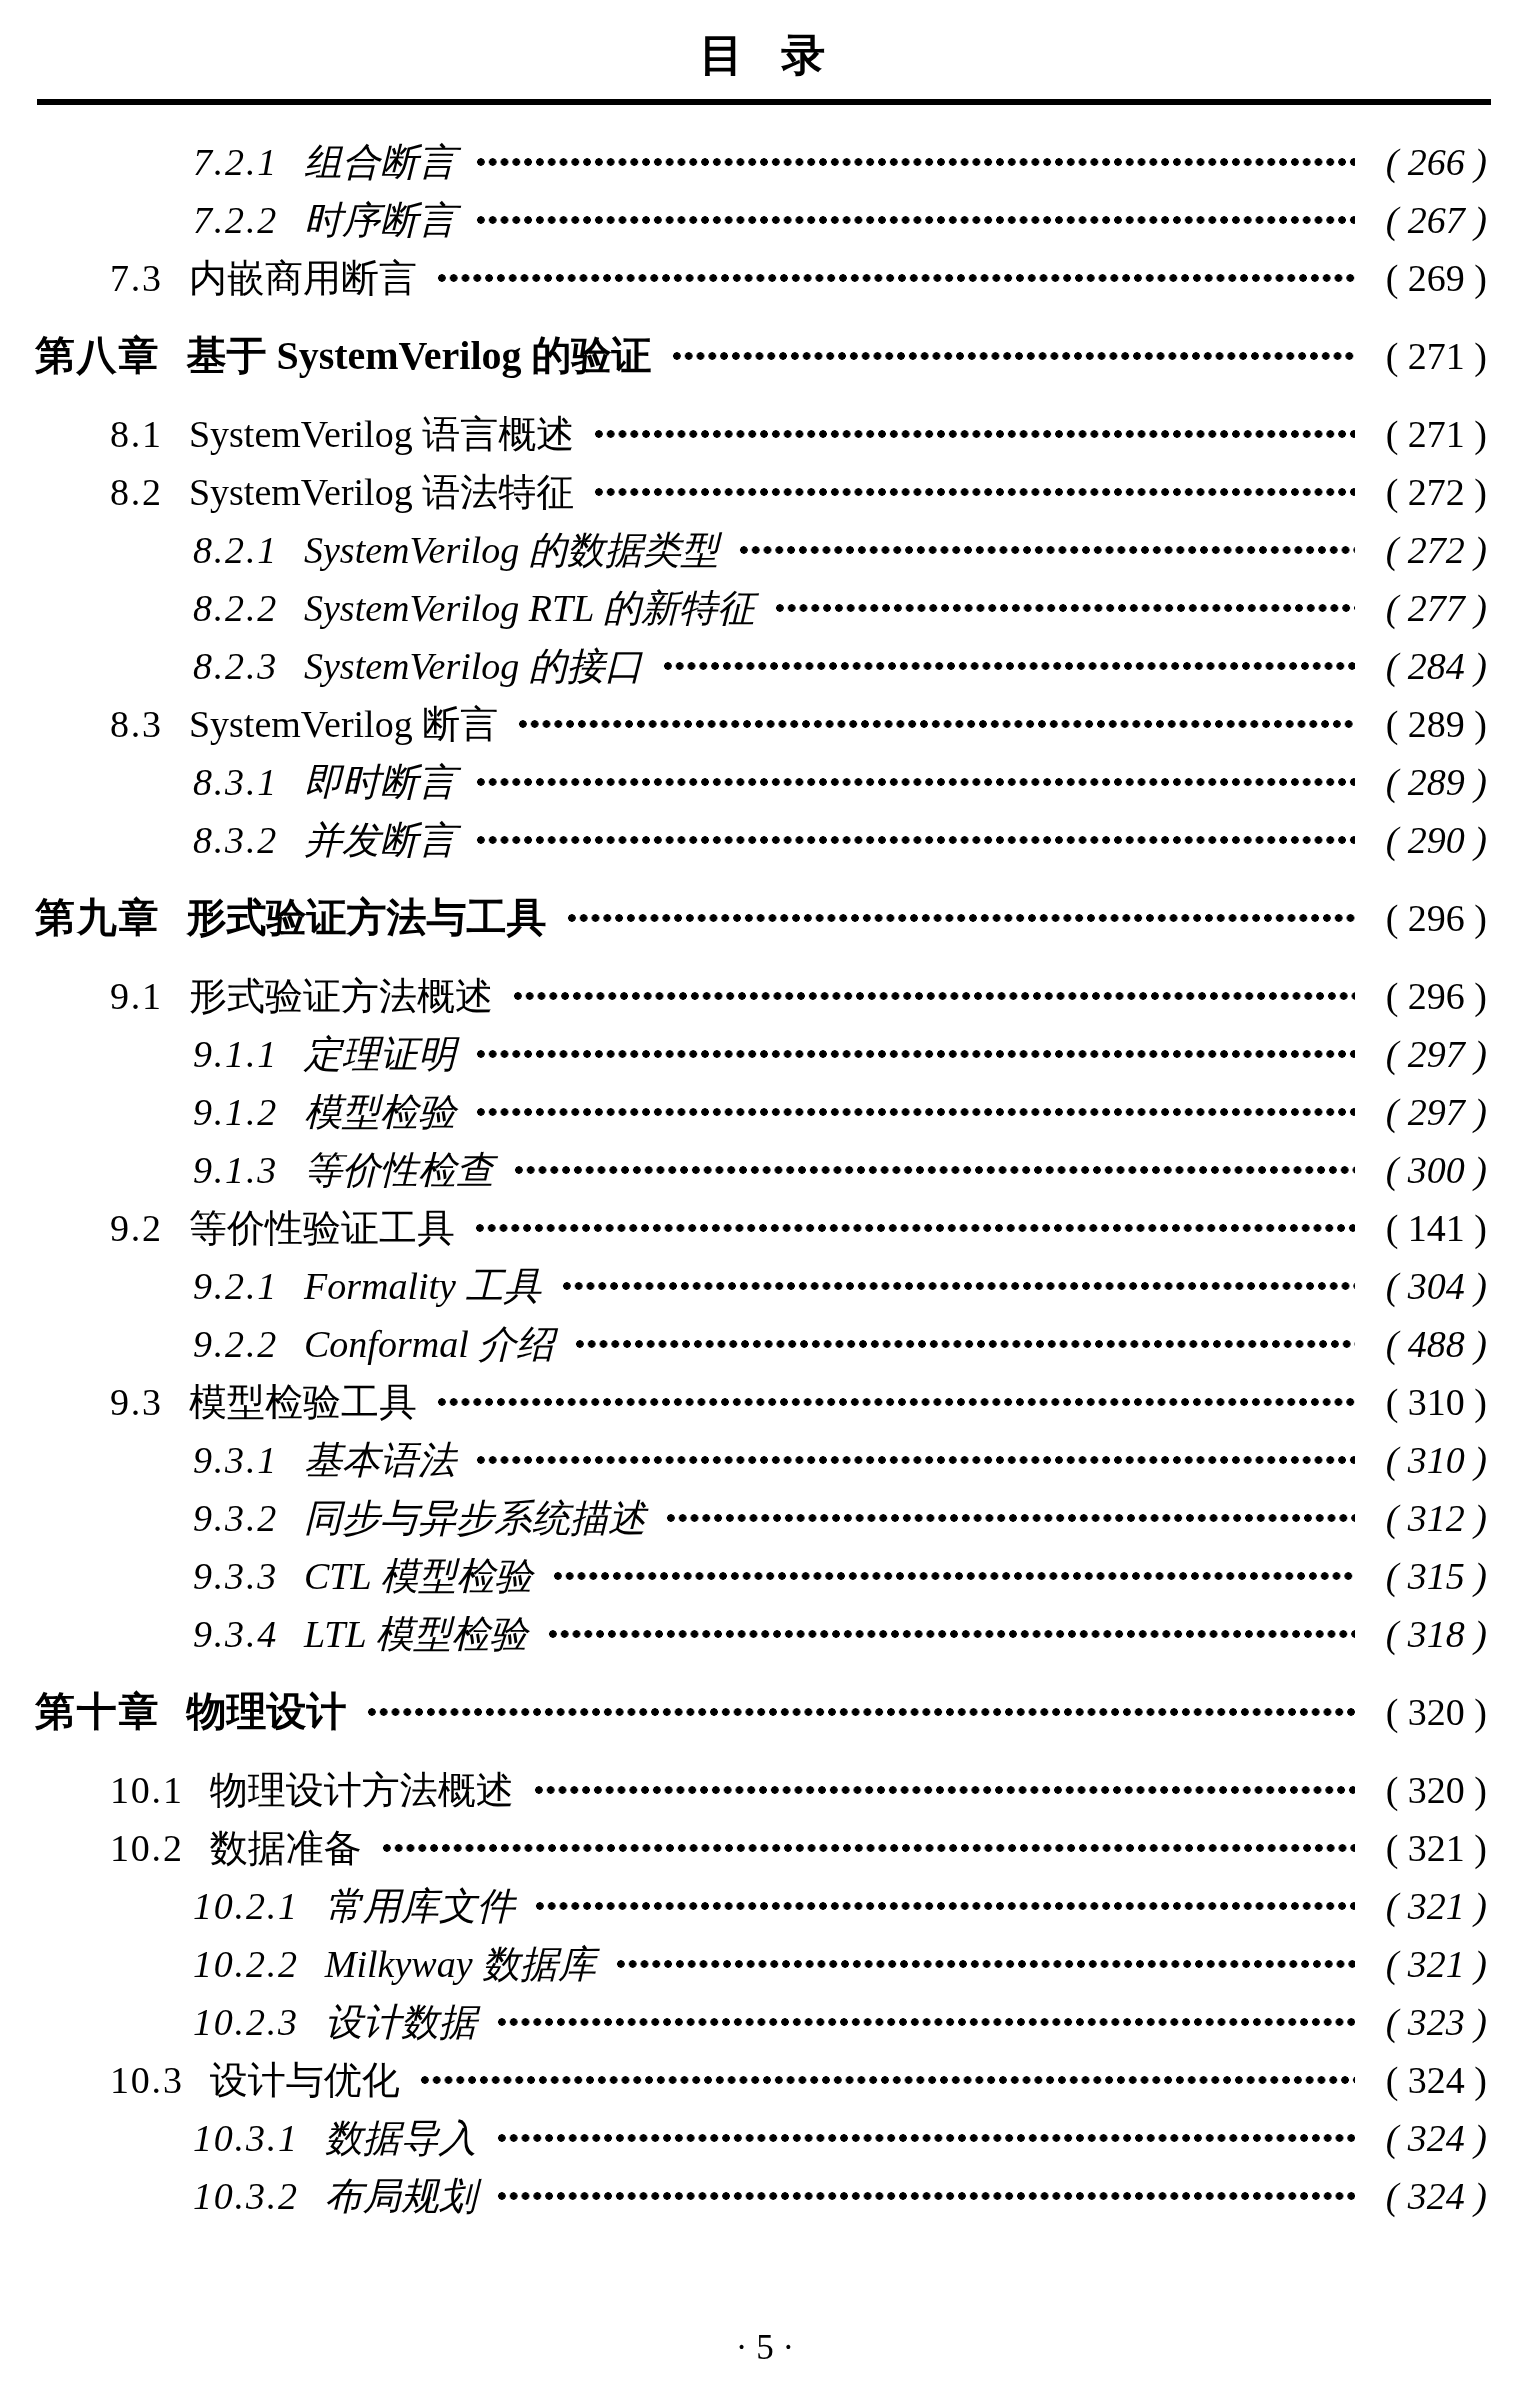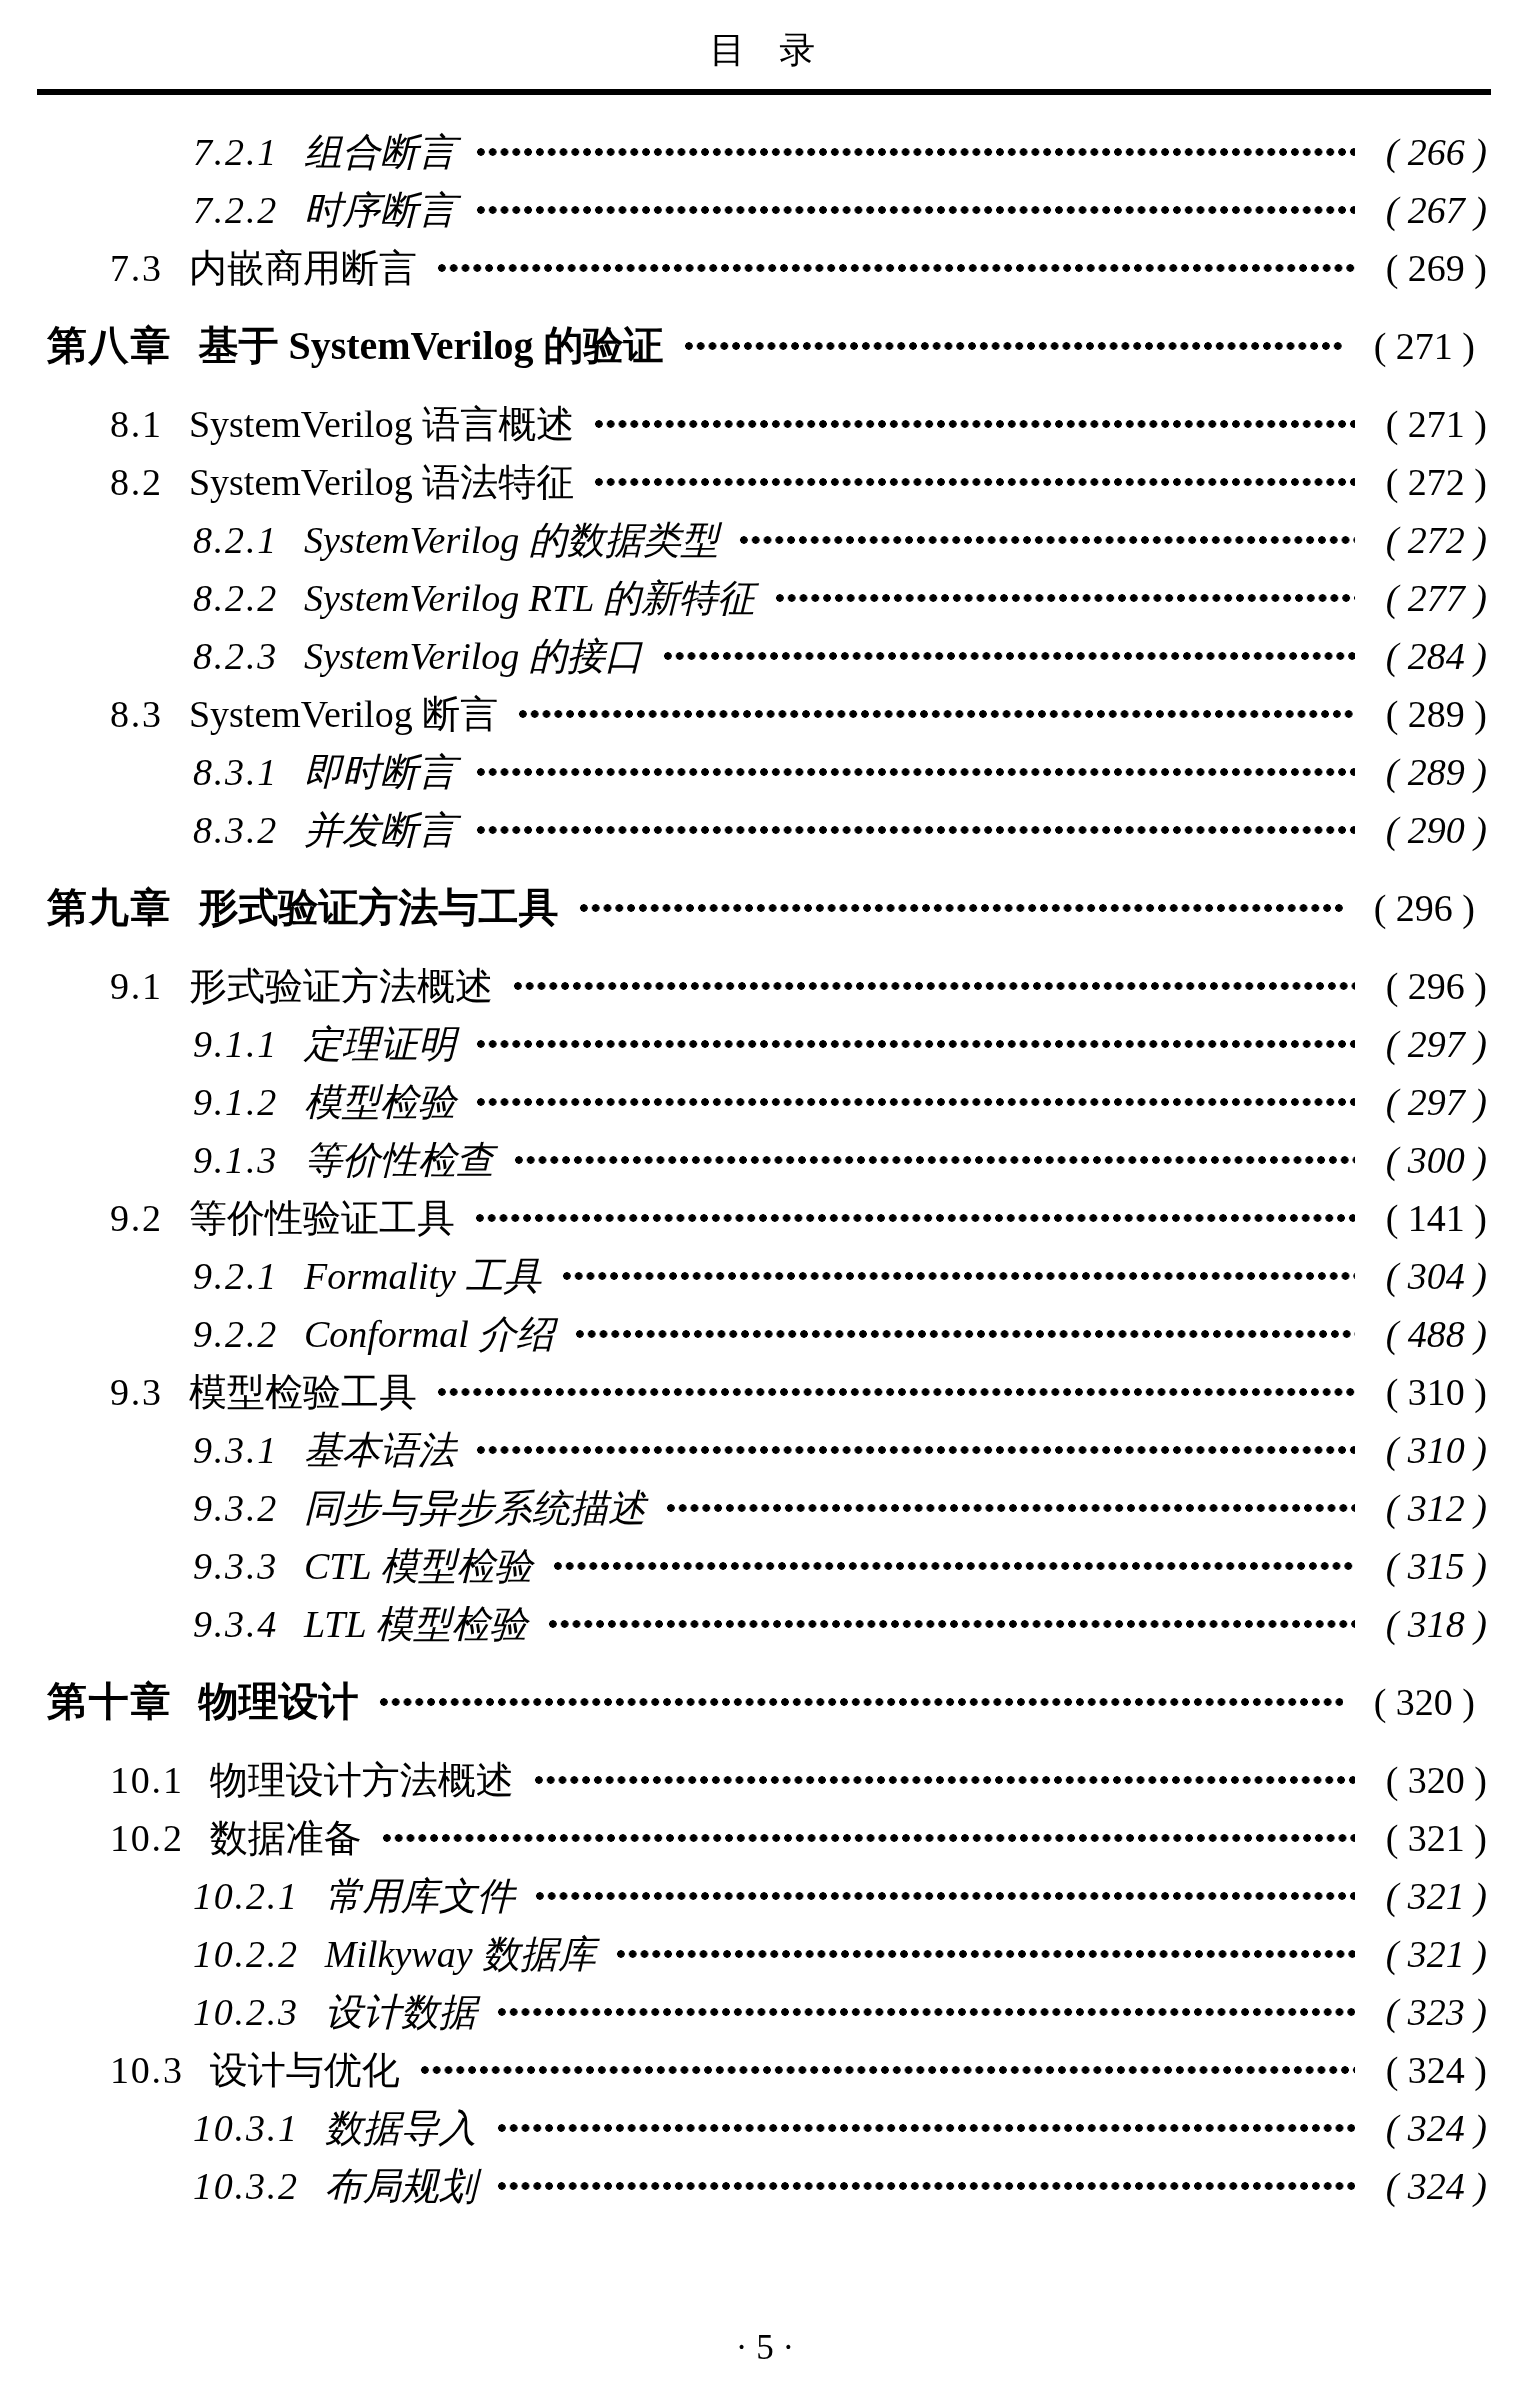--- a/index.html
+++ b/index.html
@@ -9,22 +9,22 @@
     height: 2401px;
     background: #ffffff;
     color: #000;
     font-family: "Liberation Serif", "DejaVu Serif", serif;
     box-sizing: border-box;
     overflow: hidden;
   }
   .header { padding-top: 26px; text-align: center; }
   .header-title {
     margin: 0;
-    font-size: 36px;
-    font-weight: 400;
+    font-size: 44px;
+    font-weight: 700;
     letter-spacing: 5.3px;
     white-space: pre;
     text-align: center;
   }
   .rule {
     height: 6.2px;
     background: #000;
     margin: 14px 39px 0 37px;
   }
   .toc { padding: 28px 43px 0 35px; }
@@ -47,21 +47,21 @@
     background-repeat: repeat-x;
     background-position: left center;
   }
   .pagenum {
     white-space: pre;
     text-align: right;
     min-width: 123px;
   }
   .level-section { padding-left: 75px; justify-content: center; }
   .level-subsection { padding-left: 158px; font-style: italic; }
-  .level-chapter { margin: 20px 12px; justify-content: space-between; }
+  .level-chapter { margin: 20px 0; justify-content: space-between; }
   .level-chapter .num,
   .level-chapter .title { font-weight: 700; font-size: 40px; }
   .footer {
     position: absolute;
     left: 0; right: 0;
     bottom: 33px;
     text-align: center;
     font-size: 35px;
     white-space: pre;
   }

